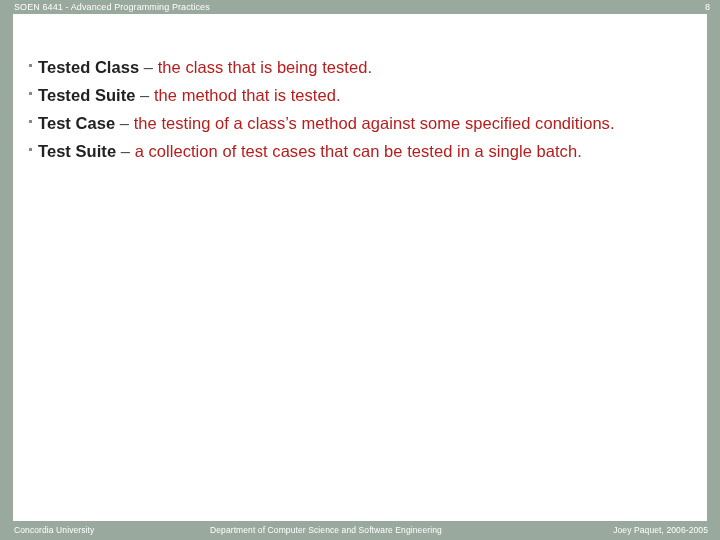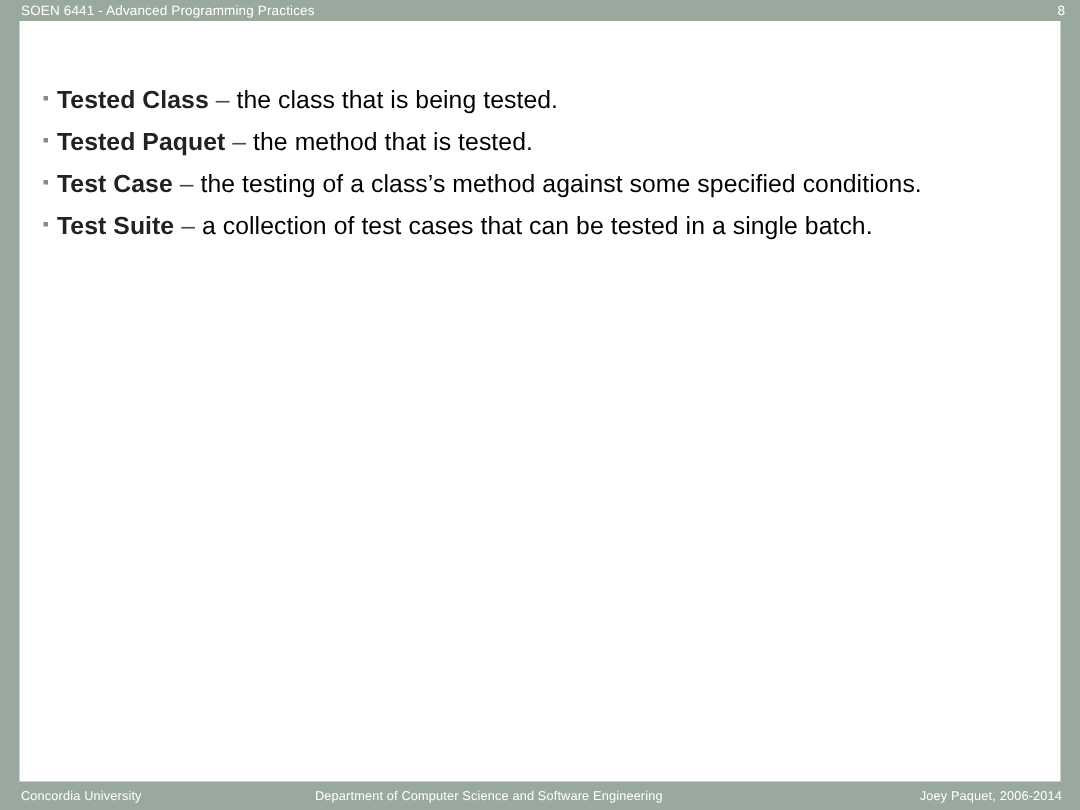--- a/index.html
+++ b/index.html
@@ -118,21 +118,21 @@
     letter-spacing: 0.05px;
   }
   .bullet-text .term {
     font-weight: bold;
     color: #222222;
   }
   .bullet-text .dash {
     color: #4a4a4a;
   }
   .bullet-text .rest {
-    color: #000000;
+    color: #b91c1c;
   }
 
   
   #footer-band {
     position: absolute;
     left: 0;
     top: 521px;
     width: 720px;
     height: 19px;
     background: #99a99e;
@@ -171,21 +171,21 @@
       <span class="bullet-marker">
           <i></i>
         </span>
       <span class="bullet-text"><span class="term">Tested Class</span><span class="dash"> – </span><span class="rest">the class that is being tested.</span></span>
     </div>
 
     <div class="bullet-row">
       <span class="bullet-marker">
           <i></i>
         </span>
-      <span class="bullet-text"><span class="term">Tested Paquet</span><span class="dash"> – </span><span class="rest">the method that is tested.</span></span>
+      <span class="bullet-text"><span class="term">Tested Suite</span><span class="dash"> – </span><span class="rest">the method that is tested.</span></span>
     </div>
 
     <div class="bullet-row">
       <span class="bullet-marker">
           <i></i>
         </span>
       <span class="bullet-text"><span class="term">Test Case</span><span class="dash"> – </span><span class="rest">the testing of a class’s method against some specified conditions.</span></span>
     </div>
 
 
@@ -195,16 +195,16 @@
           <i></i>
         </span>
       <span class="bullet-text"><span class="term">Test Suite</span><span class="dash"> – </span><span class="rest">a collection of test cases that can be tested in a single batch.</span></span>
     </div>
 
   </div>
 
   <div id="footer-band">
     <div class="footer-text" id="footer-left">Concordia University</div>
     <div class="footer-text" id="footer-center">Department of Computer Science and Software Engineering</div>
-    <div class="footer-text" id="footer-right">Joey Paquet, 2006-2014</div>
+    <div class="footer-text" id="footer-right">Joey Paquet, 2006-2005</div>
   </div>
 
 </div>
 
 </body></html>

